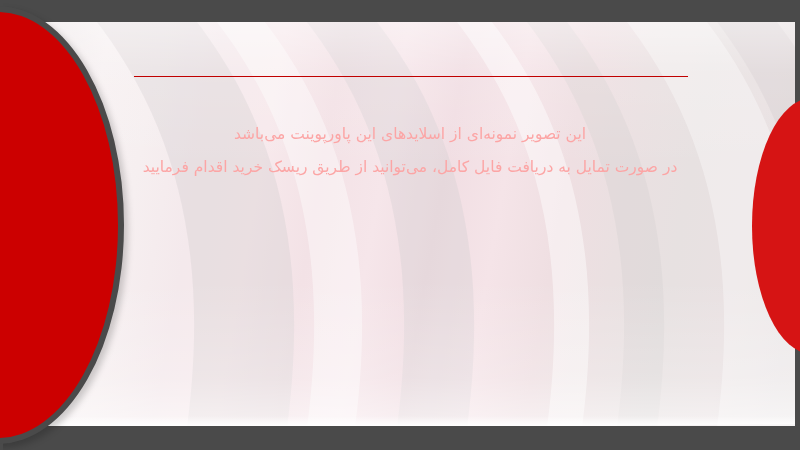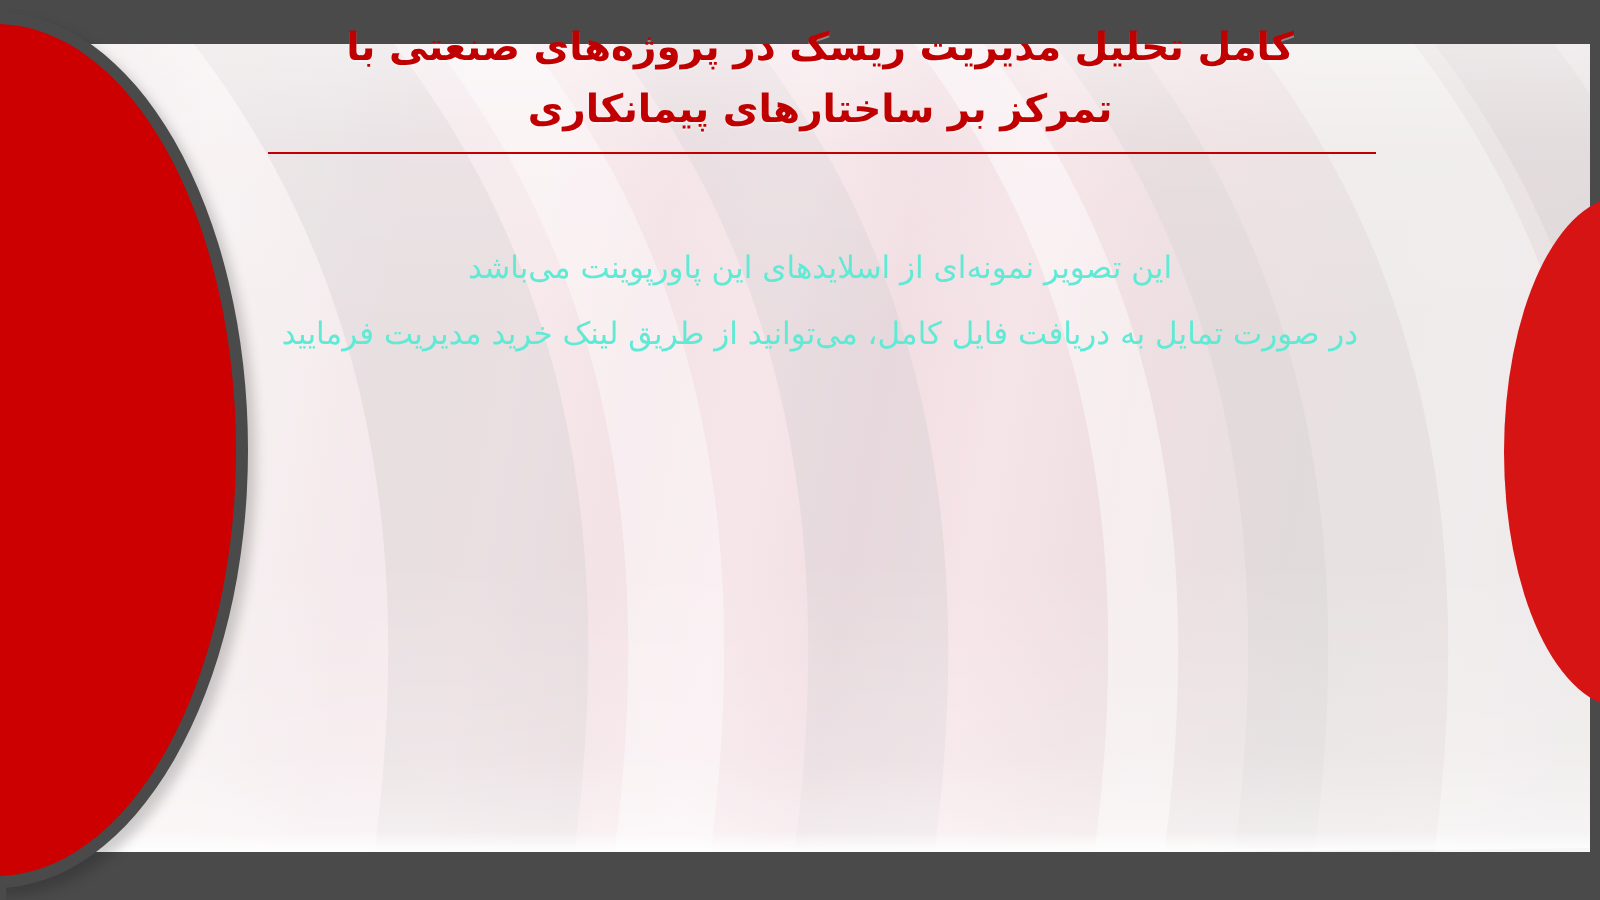--- a/index.html
+++ b/index.html
@@ -167,21 +167,21 @@
   
   .body-block {
     position: absolute;
     left: 70px;
     top: 118px;
     width: 680px;
     text-align: center;
     z-index: 6;
   }
   .body-line {
-    color: #5eead4;
+    color: #fca5a5;
     font-size: 15.5px;
     font-weight: normal;
     line-height: 33px;
     white-space: nowrap;
   }
 
   
   .bottom-sheen {
     position: absolute;
     left: 0;
@@ -225,24 +225,20 @@
 
   <div class="left-arc-shadow"></div>
   <div class="left-arc"></div>
   <div class="right-ellipse"></div>
 
   <div class="frame-top"></div>
   <div class="frame-bottom"></div>
   <div class="frame-left"></div>
   <div class="frame-right"></div>
 
-  <div class="title-block">
-    <div class="title-line">کامل تحلیل مدیریت ریسک در پروژه‌های صنعتی با</div>
-    <div class="title-line">تمرکز بر ساختارهای پیمانکاری</div>
-  </div>
   <div class="title-rule"></div>
 
   <div class="body-block">
     <div class="body-line">این تصویر نمونه‌ای از اسلایدهای این پاورپوینت می‌باشد</div>
-    <div class="body-line">در صورت تمایل به دریافت فایل کامل، می‌توانید از طریق لینک خرید مدیریت فرمایید</div>
+    <div class="body-line">در صورت تمایل به دریافت فایل کامل، می‌توانید از طریق ریسک خرید اقدام فرمایید</div>
   </div>
 
 </div>
 
 </body></html>

